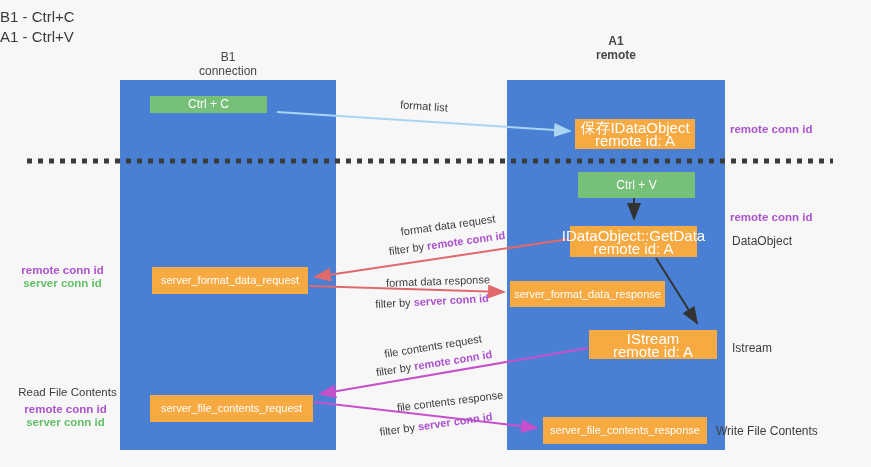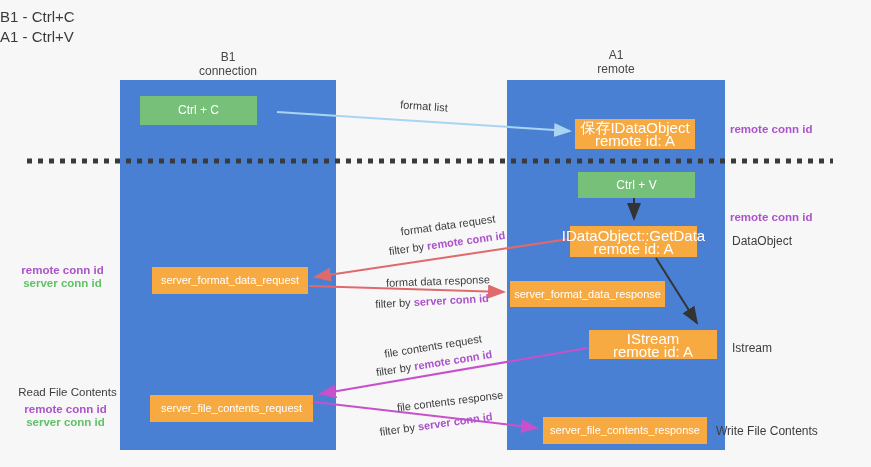--- a/index.html
+++ b/index.html
@@ -31,21 +31,21 @@
 
   <div class="title">
     <div>B1 - Ctrl+C</div>
     <div>A1 - Ctrl+V</div>
   </div>
 
   <div class="colhead" style="left:120px; top:50px; width:216px;">
     <div>B1</div>
     <div>connection</div>
   </div>
-  <div class="colhead" style="left:507px; top:48px; width:218px;">
+  <div class="colhead" style="left:507px; top:34px; width:218px;font-weight:bold;">
     <div>A1</div>
     <div>remote</div>
   </div>
 
   <div class="col" style="left:120px; width:216px;"></div>
   <div class="col" style="left:507px; width:218px;"></div>
 
   <svg class="overlay">
     <defs>
       <marker id="m-blue" markerWidth="10" markerHeight="8" refX="8" refY="3.5" orient="auto">
@@ -64,21 +64,21 @@
     <line x1="27" y1="161" x2="833" y2="161" stroke="#3a3a3a" stroke-width="5" stroke-dasharray="5 6"></line>
     <line x1="277" y1="112" x2="570" y2="131" stroke="#a9d5f2" stroke-width="2" marker-end="url(#m-blue)"></line>
     <line x1="634" y1="198" x2="634" y2="219" stroke="#333333" stroke-width="2" marker-end="url(#m-black)"></line>
     <line x1="569" y1="239" x2="315" y2="277" stroke="#e0696b" stroke-width="2" marker-end="url(#m-red)"></line>
     <line x1="309" y1="286" x2="504" y2="292" stroke="#e0696b" stroke-width="2" marker-end="url(#m-red)"></line>
     <line x1="656" y1="258" x2="697" y2="323" stroke="#333333" stroke-width="2" marker-end="url(#m-black)"></line>
     <line x1="588" y1="348" x2="320" y2="394" stroke="#c750cb" stroke-width="2" marker-end="url(#m-magenta)"></line>
     <line x1="314" y1="402" x2="537" y2="428" stroke="#c750cb" stroke-width="2" marker-end="url(#m-magenta)"></line>
   </svg>
 
-  <div class="box green" style="left:140px; top:96px; width:117px; height:29px;">
+  <div class="box green" style="left:150px; top:96px; width:117px; height:17px;">
     <span>Ctrl + C</span>
   </div>
 
   <div class="box orange" style="left:575px; top:119px; width:120px; height:30px;">
     <span>保存IDataObject</span>
     <span>remote id: A</span>
   </div>
 
   <div class="box green" style="left:578px; top:172px; width:117px; height:26px;">
     <span>Ctrl + V</span>

